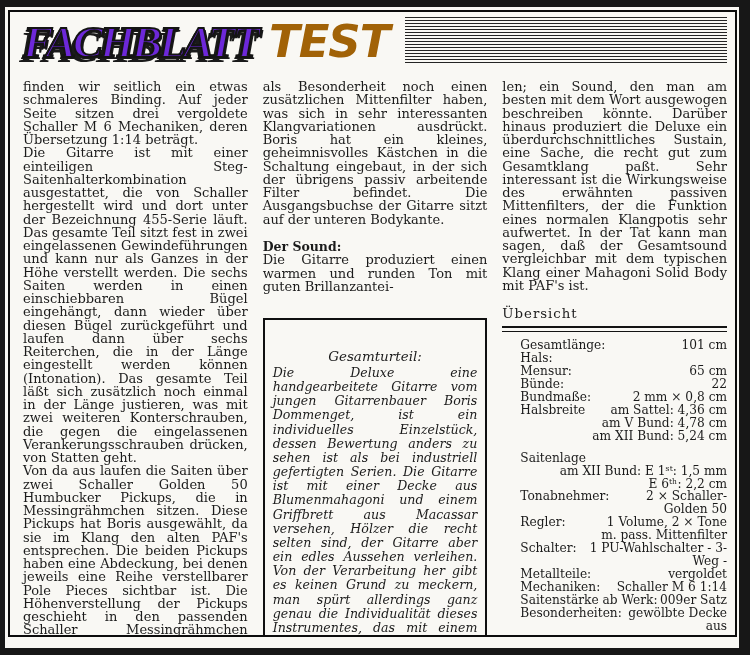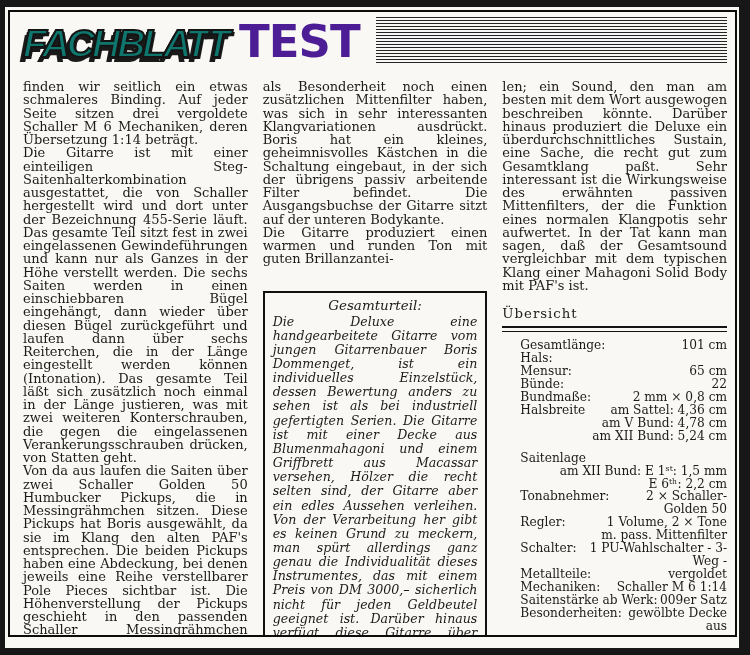--- a/index.html
+++ b/index.html
@@ -18,53 +18,53 @@
     margin:3px 2px 3px 3px;
     height:627px;
     padding:2px 8px 4px 13px;
     display:flex; flex-direction:column;
     overflow:hidden;
   }
   
   .masthead { display:flex; align-items:flex-start; height:58px; flex:none; }
   .logo-wrap { white-space:nowrap; padding-top:2px; }
   .logo-outline {
-    font-family:Liberation Sans, sans-serif;
+    font-family:Liberation Serif, serif;
     font-weight:bold; font-style:italic;
-    font-size:39px; line-height:52px; letter-spacing:-3px;
-    color:#0f766e;
+    font-size:45px; line-height:52px; letter-spacing:-3px;
+    color:#6d28d9;
     -webkit-text-stroke:2px #141414;
     text-shadow:-4px 5px 0 #1a1a1a, -2px 2px 0 #1a1a1a, 2px 2px 0 #1a1a1a;
   }
   .logo-solid {
     font-family:"DejaVu Sans","Liberation Sans",sans-serif;
-    font-weight:bold; 
+    font-weight:bold; font-style:italic;
     font-size:45px; line-height:52px; letter-spacing:-1px;
-    color:#4c1d95; margin-left:12px;
+    color:#a16207; margin-left:12px;
   }
   .stripes {
     flex:1; height:47px; margin:3px 0 0 16px;
     background:repeating-linear-gradient(to bottom,
       #242424 0px, #242424 1.3px, rgba(0,0,0,0) 1.3px, rgba(0,0,0,0) 3px);
   }
   
   .columns { flex:1; display:flex; gap:15px; margin-top:8px; }
   .col { flex:1; min-width:0; }
   .para {
     margin:0; font-size:13px; line-height:13.25px;
     text-align:justify; overflow-wrap:break-word;
   }
   .sound-heading {
     margin:14px 0 0 0; font-size:12.5px; line-height:13.5px; font-weight:bold;
   }
   .verdict-box {
     border:2px solid #101010; margin-top:25px; padding:5px 8px 7px 8px;
   }
   .verdict-title {
-    text-align:center; font-style:italic; font-size:13.5px; line-height:15px;
+    text-align:center; font-style:italic; font-size:13.5px; line-height:15px;margin-top:24px;
   }
   .verdict-text {
     margin:2px 0 0 0; font-style:italic; font-size:12.6px; line-height:14.15px;
     text-align:justify;
   }
   
   .specs-title { font-size:13.3px; margin:14px 0 5px 0; letter-spacing:1px; }
   .double-rule { height:3px; border-top:2px solid #131313; border-bottom:1px solid #131313; margin:0 0 7px 0; }
   .spec-row { display:flex; justify-content:space-between; font-size:12.2px; line-height:12.95px;margin-left:18px; }
   .spec-row .spec-label { white-space:nowrap; }
@@ -91,20 +91,21 @@
           <p class="para">finden wir seitlich ein etwas schmaleres Binding. Auf jeder Seite sitzen drei vergoldete Schaller M 6 Mechaniken, deren Übersetzung 1:14 beträgt.</p>
 
           <p class="para">Die Gitarre ist mit einer einteiligen Steg-Saitenhalterkombination ausgestattet, die von Schaller hergestellt wird und dort unter der Bezeichnung 455-Serie läuft. Das gesamte Teil sitzt fest in zwei eingelassenen Gewindeführungen und kann nur als Ganzes in der Höhe verstellt werden. Die sechs Saiten werden in einen einschiebbaren Bügel eingehängt, dann wieder über diesen Bügel zurückgeführt und laufen dann über sechs Reiterchen, die in der Länge eingestellt werden können (Intonation). Das gesamte Teil läßt sich zusätzlich noch einmal in der Länge justieren, was mit zwei weiteren Konterschrauben, die gegen die eingelassenen Verankerungsschrauben drücken, von Statten geht.</p>
 
           <p class="para">Von da aus laufen die Saiten über zwei Schaller Golden 50 Humbucker Pickups, die in Messingrähmchen sitzen. Diese Pickups hat Boris ausgewählt, da sie im Klang den alten PAF's entsprechen. Die beiden Pickups haben eine Abdeckung, bei denen jeweils eine Reihe verstellbarer Pole Pieces sichtbar ist. Die Höhenverstellung der Pickups geschieht in den passenden Schaller Messingrähmchen übrigens jeweils mit zwei Schrauben, so daß der Tonabnehmer nicht schräg nach einer Seite kippen kann.</p>
 
         </div>
 
       <div class="col">
         <p class="para">als Besonderheit noch einen zusätzlichen Mittenfilter haben, was sich in sehr interessanten Klangvariationen ausdrückt. Boris hat ein kleines, geheimnisvolles Kästchen in die Schaltung eingebaut, in der sich der übrigens passiv arbeitende Filter befindet. Die Ausgangsbuchse der Gitarre sitzt auf der unteren Bodykante.</p>
+        <h3 class="sound-heading">Der Sound:</h3>
         <p class="para">Die Gitarre produziert einen warmen und runden Ton mit guten Brillanzantei-</p>
         <div class="verdict-box">
           <div class="verdict-title">Gesamturteil:</div>
           <p class="verdict-text">Die Deluxe eine handgearbeitete Gitarre vom jungen Gitarrenbauer Boris Dommenget, ist ein individuelles Einzelstück, dessen Bewertung anders zu sehen ist als bei industriell gefertigten Serien. Die Gitarre ist mit einer Decke aus Blumenmahagoni und einem Griffbrett aus Macassar versehen, Hölzer die recht selten sind, der Gitarre aber ein edles Aussehen verleihen. Von der Verarbeitung her gibt es keinen Grund zu meckern, man spürt allerdings ganz genau die Individualität dieses Instrumentes, das mit einem Preis von DM 3000,– sicherlich nicht für jeden Geldbeutel geeignet ist. Darüber hinaus verfügt diese Gitarre über einen sehr schönen Sound, der durch den passiven Mittenfilter zusätzlich Attraktivität erhält, sowie über eine sehr gute Bespielbarkeit.</p>
         </div>
 
       </div>
 
       <div class="col">
         <p class="para">len; ein Sound, den man am besten mit dem Wort ausgewogen beschreiben könnte. Darüber hinaus produziert die Deluxe ein überdurchschnittliches Sustain, eine Sache, die recht gut zum Gesamtklang paßt. Sehr interessant ist die Wirkungsweise des erwähnten passiven Mittenfilters, der die Funktion eines normalen Klangpotis sehr aufwertet. In der Tat kann man sagen, daß der Gesamtsound vergleichbar mit dem typischen Klang einer Mahagoni Solid Body mit PAF's ist.</p>

